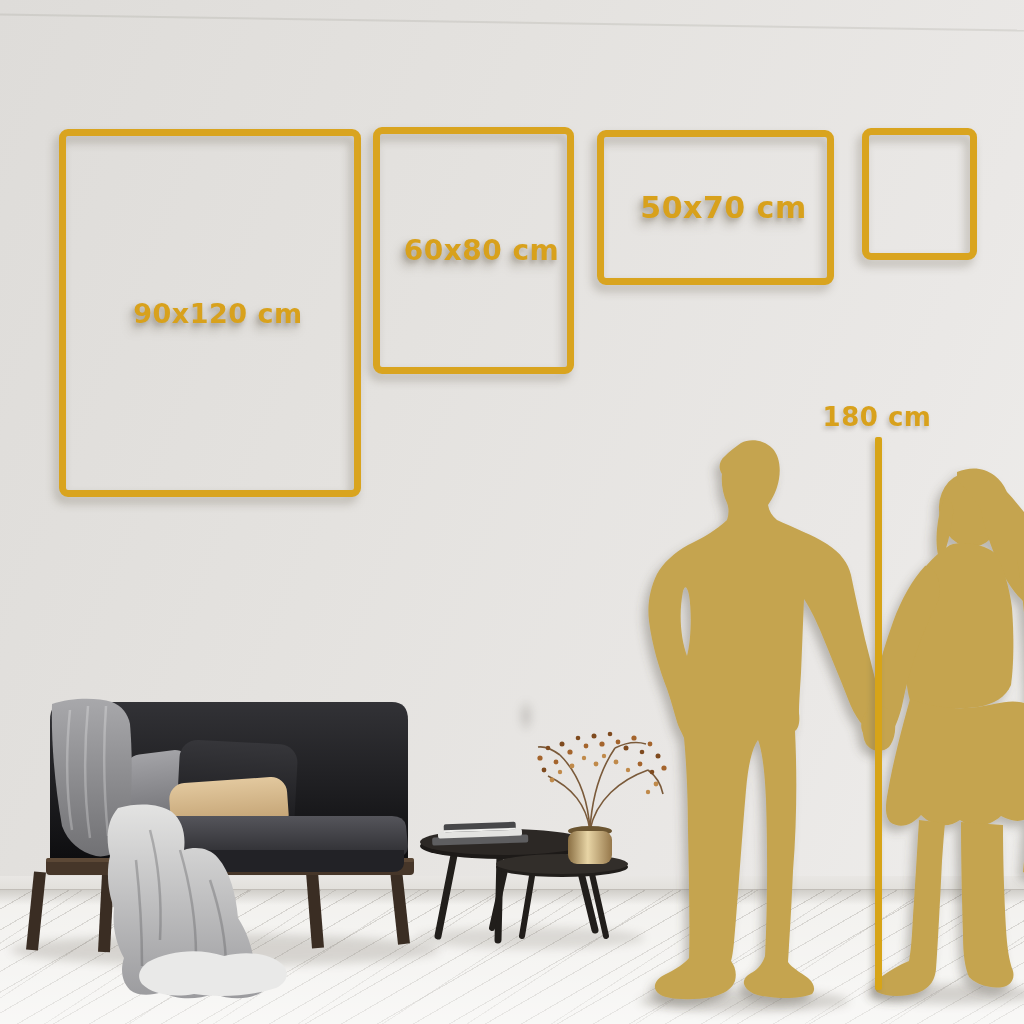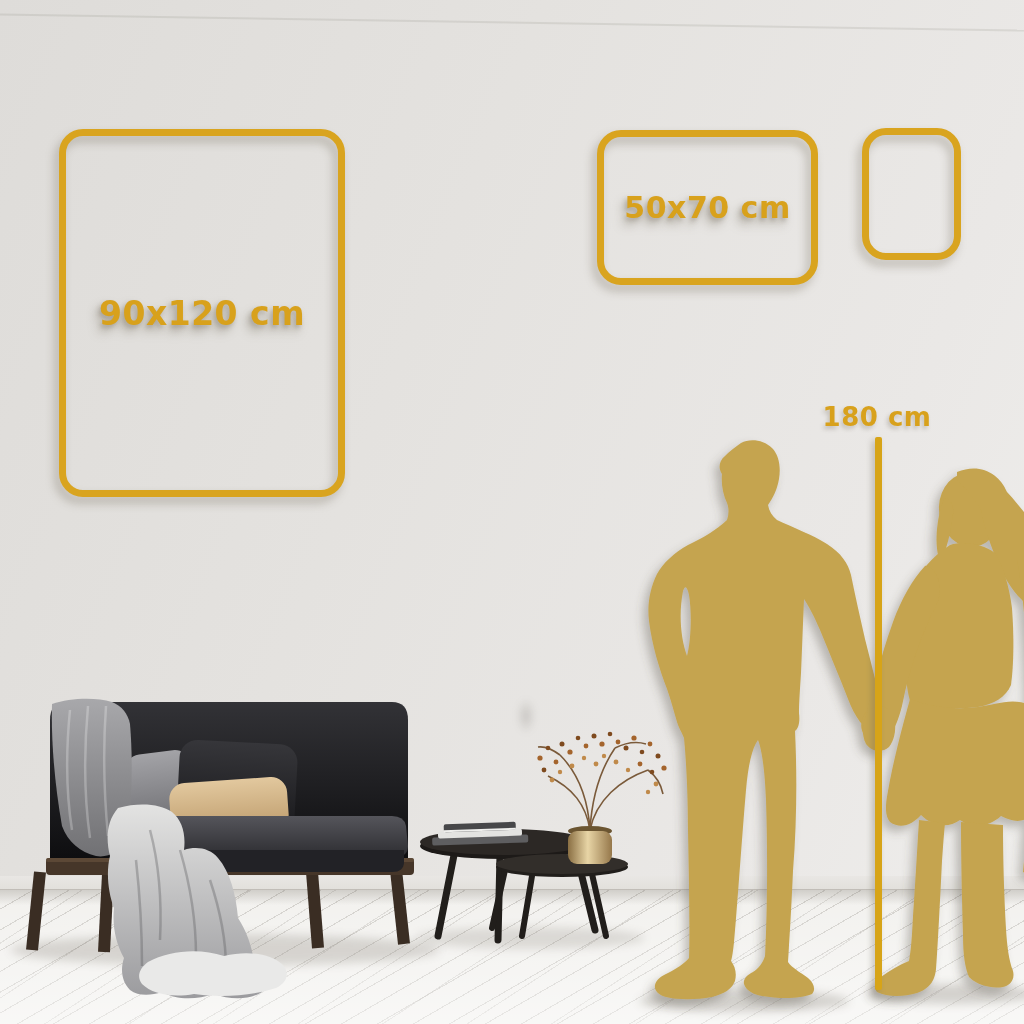--- a/index.html
+++ b/index.html
@@ -21,30 +21,30 @@
       repeating-linear-gradient(150deg,rgba(158,154,147,0) 0 17px,rgba(158,154,147,0.38) 17px 18px),
       repeating-linear-gradient(147deg,rgba(158,154,147,0) 0 45px,rgba(158,154,147,0.28) 45px 46px),
       #f2f1ee;
   }
   .floor::before{content:"";position:absolute;left:0;top:0;width:100%;height:16px;
     background:linear-gradient(180deg,rgba(125,119,110,0.30),rgba(125,119,110,0));}
   .baseboard{position:absolute;left:0;top:876px;width:1024px;height:13px;z-index:1;
     background:linear-gradient(180deg,#e9e7e4,#e2e0dc);border-bottom:1px solid rgba(160,155,147,0.55);}
   .scene-svg{position:absolute;left:0;top:0;z-index:2;}
   
-  .size-frame{position:absolute;border:7px solid #d9a41f;border-radius:24px;background:transparent;
+  .size-frame{position:absolute;border:7px solid #d9a41f;border-radius:9px;background:transparent;
     display:flex;align-items:center;justify-content:center;
-    filter:drop-shadow(-4px 6px 5px rgba(109,99,82,0.38));z-index:3;}
+    filter:drop-shadow(-4px 6px 5px rgba(109,99,82,0.38));z-index:3;padding-left:16px;}
   .frame-90x120{left:59px;top:129px;width:272px;height:354px;}
   .frame-60x80{left:373px;top:127px;width:171px;height:233px;}
   .frame-50x70{left:597px;top:130px;width:207px;height:141px;}
   .frame-30x40{left:862px;top:128px;width:85px;height:118px;}
   .size-label{color:#d8a11c;font-weight:800;letter-spacing:0.5px;
     text-shadow:-2px 3px 4px rgba(109,99,82,0.30);white-space:nowrap;}
-  .lbl-90{font-size:33px;}
+  .lbl-90{font-size:27px;}
   .lbl-60{font-size:28px;}
   .lbl-50{font-size:30px;}
   .lbl-30{position:absolute;left:812px;top:272px;width:200px;text-align:center;font-size:28px;z-index:3;}
   .ruler-label{position:absolute;left:818px;top:402px;width:118px;text-align:center;
     color:#d8a11c;font-weight:800;font-size:26px;letter-spacing:0.5px;
     text-shadow:-2px 3px 4px rgba(109,99,82,0.30);z-index:4;}
   .ruler-line{position:absolute;left:875px;top:437px;width:7px;height:553px;border-radius:2px;
     background:#d7a418;filter:drop-shadow(-3px 3px 3px rgba(109,99,82,0.35));z-index:4;}
 </style>
 </head>
@@ -239,20 +239,23 @@
         <path d="M919 820 C917 852 915 887 913 916 C912 936 911 951 909 961 C899 965 889 971 881 977 C875 981 873 987 877 992 C887 997 903 997 917 993 C929 989 935 981 936 969 C938 941 940 901 942 861 C943 846 944 833 945 823 Z"></path>
         <path d="M961 822 C961 860 962 900 963 935 C963 955 965 968 969 977 C977 985 991 989 1003 987 C1011 985 1015 979 1013 971 C1009 961 1007 946 1006 929 C1004 896 1003 859 1003 825 Z"></path>
         <path d="M1017 560 C1024 598 1028 650 1029 706 C1030 766 1028 824 1023 872 C1030 876 1040 878 1050 878 L1060 560 Z"></path>
       </g>
     </g>
   </svg>
 
   <div class="size-frame frame-90x120">
     <span class="size-label lbl-90">90x120 cm</span>
   </div>
+  <div class="size-frame frame-60x80">
+    <span class="size-label lbl-60">60x80 cm</span>
+  </div>
   <div class="size-frame frame-50x70">
     <span class="size-label lbl-50">50x70 cm</span>
   </div>
   <div class="size-frame frame-30x40"></div>
 
   <div class="ruler-label">180 cm</div>
   <div class="ruler-line"></div>
 
 </div>
 

